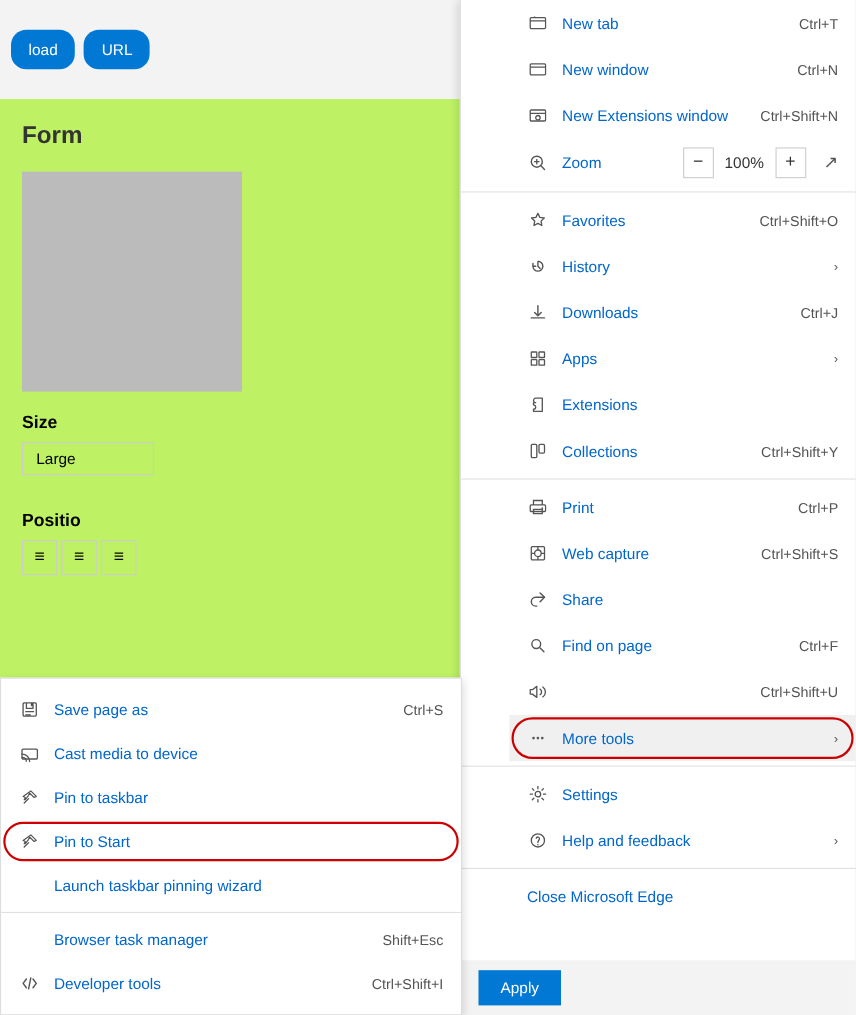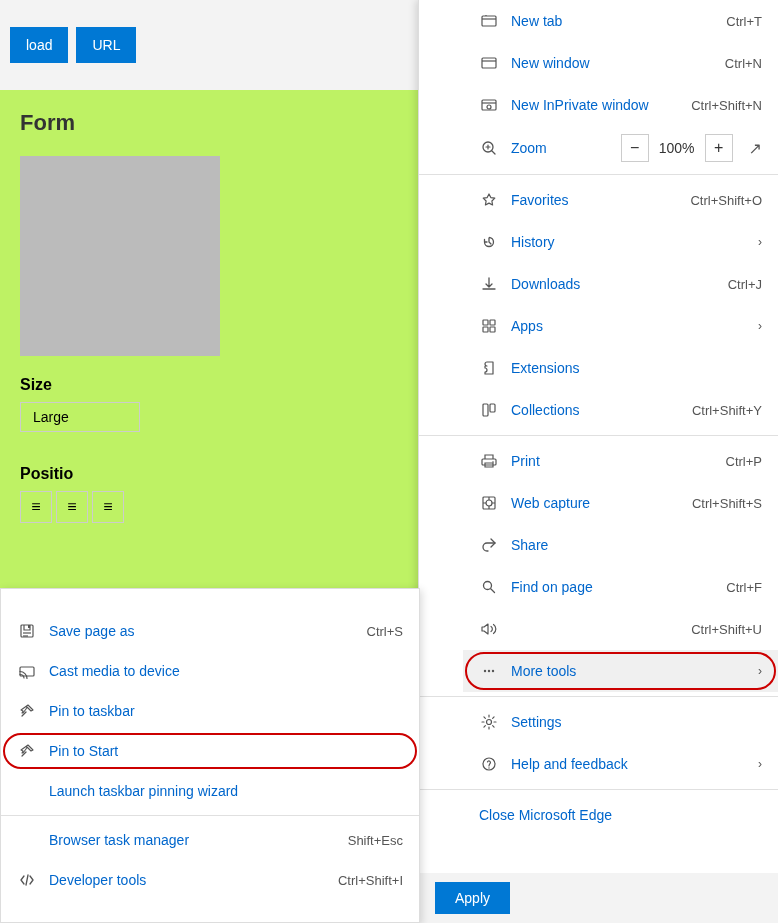--- a/index.html
+++ b/index.html
@@ -32,21 +32,21 @@
       display: flex;
       align-items: center;
       padding: 20px 10px;
       gap: 8px;
     }
 
     .btn-blue {
       background: #0078d4;
       color: #fff;
       border: none;
-      border-radius: 0;
+      border-radius: 14px;
       padding: 10px 16px;
       font-size: 14px;
       cursor: pointer;
       font-family: 'Segoe UI', Arial, sans-serif;
     }
 
     
     .main-content {
       position: absolute;
       top: 90px;
@@ -232,21 +232,21 @@
     
     .sub-menu {
       position: absolute;
       left: 0;
       bottom: 0;
       width: 420px;
       background: #fff;
       border: 1px solid #ddd;
       box-shadow: 2px 2px 8px rgba(0,0,0,0.15);
       z-index: 20;
-      padding: 22px 0;
+      padding: 8px 0;
     }
 
     .sub-menu-item {
       display: flex;
       align-items: center;
       padding: 10px 16px;
       cursor: pointer;
       color: #333;
       position: relative;
       min-height: 40px;
@@ -343,21 +343,21 @@
   </div>
 
   <div class="menu-item">
     <span class="menu-icon">
       <svg width="16" height="16" viewBox="0 0 16 16" fill="none">
           <rect x="1" y="3" width="14" height="10" rx="1" stroke="#555" stroke-width="1.2"></rect>
           <path d="M1 6h14" stroke="#555" stroke-width="1.2"></path>
           <circle cx="8" cy="10" r="2" stroke="#555" stroke-width="1.2"></circle>
         </svg>
     </span>
-    <span class="menu-label">New InPrivate window</span>
+    <span class="menu-label">New Extensions window</span>
     <span class="menu-shortcut">Ctrl+Shift+N</span>
   </div>
 
   <div class="menu-item zoom-row">
     <span class="menu-icon">
       <svg width="16" height="16" viewBox="0 0 16 16" fill="none">
           <circle cx="7" cy="7" r="5" stroke="#555" stroke-width="1.3"></circle>
           <path d="M11 11l3 3" stroke="#555" stroke-width="1.3" stroke-linecap="round"></path>
           <path d="M5 7h4M7 5v4" stroke="#555" stroke-width="1.2" stroke-linecap="round"></path>
         </svg>

